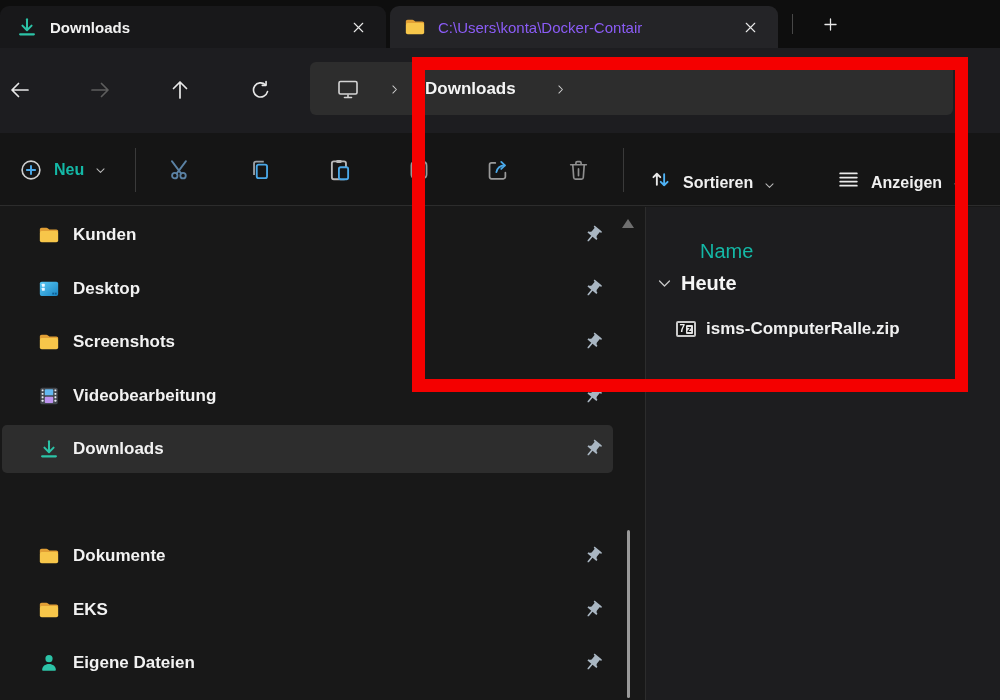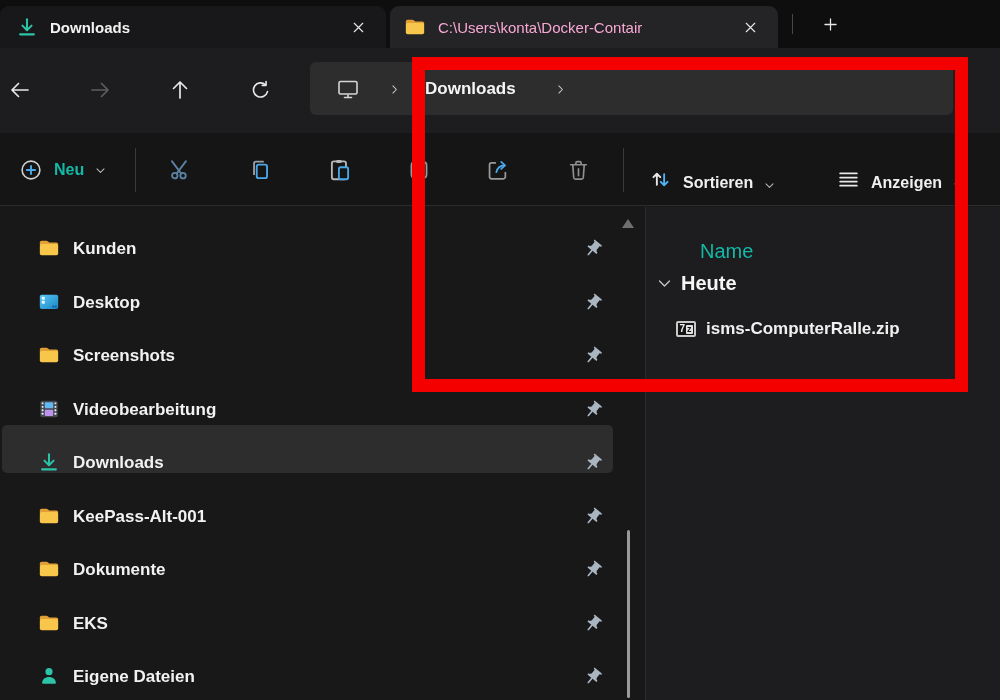--- a/index.html
+++ b/index.html
@@ -5,21 +5,21 @@
   html,body{margin:0;padding:0;width:1000px;height:700px;overflow:hidden;}
   body{font-family:"Liberation Sans",sans-serif;background:#181818;color:#f2f2f2;}
   .window{position:relative;width:1000px;height:700px;background:#181818;overflow:hidden;}
 
   
   .tabbar{position:absolute;left:0;top:0;width:1000px;height:48px;background:#0e0e0e;}
   .tab{position:absolute;top:6px;height:42px;display:flex;align-items:center;box-sizing:border-box;border-radius:9px 9px 0 0;}
   .tab.active{left:0;width:386px;background:#18181a;padding-left:16px;}
   .tab.inactive{left:390px;width:388px;background:#242427;padding-left:14px;}
   .tab .tab-label{font-size:15px;font-weight:600;color:#f2f2f2;white-space:nowrap;overflow:hidden;}
-  .tab.inactive .tab-label{font-weight:400;color:#f9a8d4;}
+  .tab.inactive .tab-label{font-weight:400;color:#8b5cf6;}
   .tab-icon{width:22px;height:22px;margin-right:12px;flex:0 0 auto;}
   .tab-close{margin-left:auto;margin-right:14px;width:28px;height:28px;display:flex;align-items:center;justify-content:center;background:transparent;border:none;border-radius:4px;cursor:pointer;padding:0;}
   .tab-divider{position:absolute;left:792px;top:14px;width:1px;height:20px;background:#474747;}
   .new-tab{position:absolute;left:813px;top:9px;width:34px;height:30px;display:flex;align-items:center;justify-content:center;background:transparent;border:none;border-radius:4px;cursor:pointer;padding:0;}
 
   
   .navbar{position:absolute;left:0;top:48px;width:1000px;height:85px;background:#1d1d20;}
   .nav-btn{position:absolute;top:22px;width:40px;height:40px;display:flex;align-items:center;justify-content:center;background:transparent;border:none;border-radius:4px;cursor:pointer;padding:0;}
   .nav-back{left:0;}.nav-forward{left:80px;}.nav-up{left:160px;}.nav-refresh{left:240px;}
   .addressbar{position:absolute;left:310px;top:14px;width:643px;height:53px;background:#2d2d2d;border-radius:6px;display:flex;align-items:center;}
@@ -36,21 +36,21 @@
   .tb-btn{position:absolute;top:17px;width:40px;height:40px;display:flex;align-items:center;justify-content:center;background:transparent;border:none;border-radius:4px;cursor:pointer;padding:0;}
   .tb-drop{position:absolute;top:15px;height:44px;display:flex;align-items:flex-end;gap:10px;background:transparent;border:none;border-radius:4px;cursor:pointer;padding:0 8px;}
   .tb-drop .tb-label{font-size:16px;font-weight:600;color:#f0f0f0;}
   .chev-sm{width:13px;height:13px;}
 
   
   .content{position:absolute;left:0;top:207px;width:1000px;height:493px;background:#181818;}
   .pane-divider{position:absolute;left:645px;top:0;width:1px;height:493px;background:#2c2c2c;}
 
   .sidebar{position:absolute;left:0;top:0;width:645px;height:493px;}
-  .side-row{position:absolute;left:2px;width:611px;height:48px;display:flex;align-items:flex-end;padding-left:36px;box-sizing:border-box;border-radius:5px;cursor:pointer;}
+  .side-row{position:absolute;left:2px;width:611px;height:48px;display:flex;align-items:center;padding-left:36px;box-sizing:border-box;border-radius:5px;cursor:pointer;}
   .side-row.selected{background:#2d2d2d;}
   .side-icon{width:22px;height:22px;flex:0 0 auto;}
   .side-label{font-size:17px;font-weight:600;color:#f2f2f2;margin-left:13px;white-space:nowrap;}
   .pin{margin-left:auto;margin-right:10px;width:20px;height:20px;flex:0 0 auto;}
   .pin svg{transform:rotate(40deg);}
 
   .scroll-up{position:absolute;left:622px;top:12px;width:0;height:0;border-left:6px solid transparent;border-right:6px solid transparent;border-bottom:9px solid #6f6f6f;cursor:pointer;}
   .scroll-thumb{position:absolute;left:627px;top:323px;width:3px;height:168px;background:#9a9a9a;border-radius:2px;cursor:pointer;}
 
   .filepane{position:absolute;left:646px;top:0;width:354px;height:493px;background:#1d1d1f;}
@@ -321,30 +321,20 @@
               <path d="M12 3.5v11" stroke="#2cc3a7" stroke-width="2.2" stroke-linecap="round" fill="none"></path>
               <path d="M7 10.5l5 5 5-5" stroke="#2cc3a7" stroke-width="2.2" fill="none" stroke-linecap="round" stroke-linejoin="round"></path>
               <path d="M4.5 20h15" stroke="#2cc3a7" stroke-width="2.4" stroke-linecap="round"></path>
             </svg></span>
         <span class="side-label">Downloads</span>
         <span class="pin"><svg viewBox="0 0 24 24" width="20" height="20">
               <path fill="#a9b6c2" d="M16 9V4h1c.55 0 1-.45 1-1s-.45-1-1-1H7c-.55 0-1 .45-1 1s.45 1 1 1h1v5c0 1.66-1.34 3-3 3v2h5.97v7l1 1 1-1v-7H19v-2c-1.66 0-3-1.34-3-3z"></path>
             </svg></span>
       </div>
 
-      <div class="side-row" style="top:272px">
-        <span class="side-icon"><svg viewBox="0 0 24 24" width="22" height="22">
-              <path fill="#e19f35" d="M2 6c0-1.1.9-2 2-2h5.2c.5 0 1 .2 1.4.6L12.4 6H20c1.1 0 2 .9 2 2v1H2V6z"></path>
-              <rect x="2" y="7.6" width="20" height="12.4" rx="2" fill="#f7c64a"></rect>
-            </svg></span>
-        <span class="side-label">KeePass-Alt-001</span>
-        <span class="pin"><svg viewBox="0 0 24 24" width="20" height="20">
-              <path fill="#a9b6c2" d="M16 9V4h1c.55 0 1-.45 1-1s-.45-1-1-1H7c-.55 0-1 .45-1 1s.45 1 1 1h1v5c0 1.66-1.34 3-3 3v2h5.97v7l1 1 1-1v-7H19v-2c-1.66 0-3-1.34-3-3z"></path>
-            </svg></span>
-      </div>
 
       <div class="side-row" style="top:325px">
         <span class="side-icon"><svg viewBox="0 0 24 24" width="22" height="22">
               <path fill="#e19f35" d="M2 6c0-1.1.9-2 2-2h5.2c.5 0 1 .2 1.4.6L12.4 6H20c1.1 0 2 .9 2 2v1H2V6z"></path>
               <rect x="2" y="7.6" width="20" height="12.4" rx="2" fill="#f7c64a"></rect>
             </svg></span>
         <span class="side-label">Dokumente</span>
         <span class="pin"><svg viewBox="0 0 24 24" width="20" height="20">
               <path fill="#a9b6c2" d="M16 9V4h1c.55 0 1-.45 1-1s-.45-1-1-1H7c-.55 0-1 .45-1 1s.45 1 1 1h1v5c0 1.66-1.34 3-3 3v2h5.97v7l1 1 1-1v-7H19v-2c-1.66 0-3-1.34-3-3z"></path>
             </svg></span>

